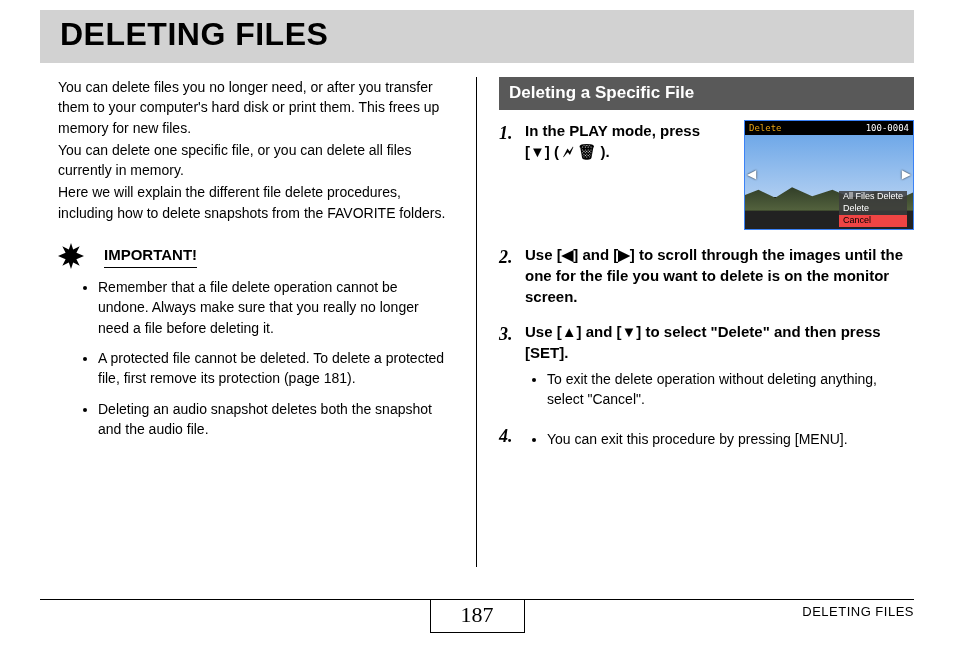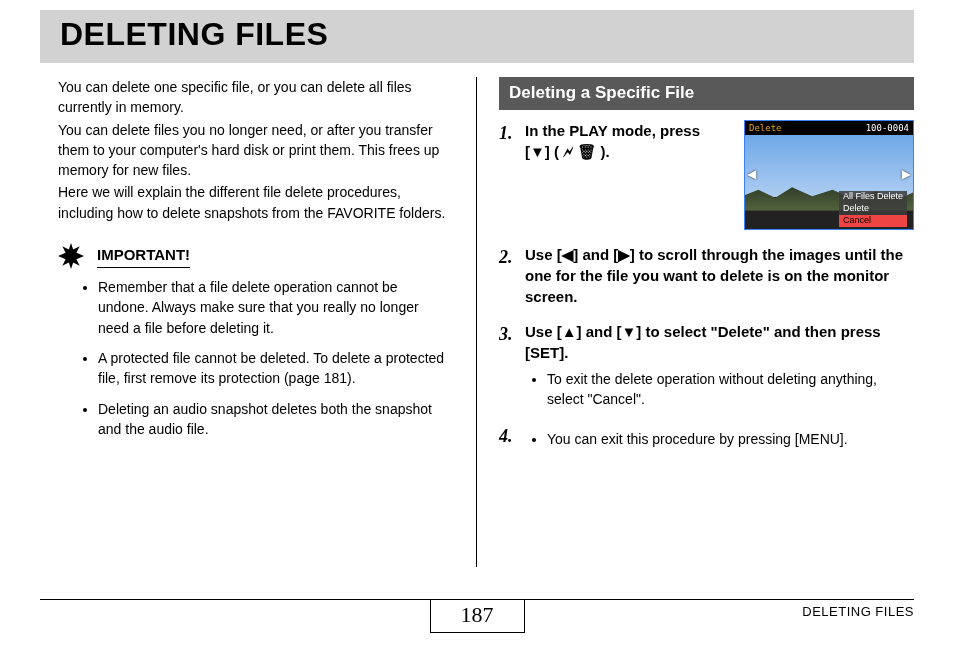--- a/index.html
+++ b/index.html
@@ -37,21 +37,21 @@
     padding-left: 18px;
   }
   .col-right {
     padding-left: 22px;
   }
   .intro p { margin-bottom: 2px; }
   .important-wrap { margin-top: 20px; }
   .important-header {
     display: flex;
     align-items: center;
-    gap: 13px;
+    gap: 20px;
   }
   .burst {
     width: 26px; height: 26px;
     display: inline-block;
   }
   .important-label {
     font-weight: bold;
     font-size: 15px;
     border-bottom: 1.5px solid #000;
     padding-bottom: 1px;
@@ -181,22 +181,22 @@
 <body>
 
 <div class="title-bar">
   <h1>DELETING FILES</h1>
 </div>
 
 <div class="columns">
 
   <div class="col col-left">
     <div class="intro">
+      <p>You can delete files you no longer need, or after you transfer them to your computer's hard disk or print them. This frees up memory for new files.</p>
       <p>You can delete one specific file, or you can delete all files currently in memory.</p>
-      <p>You can delete files you no longer need, or after you transfer them to your computer's hard disk or print them. This frees up memory for new files.</p>
       <p>Here we will explain the different file delete procedures, including how to delete snapshots from the FAVORITE folders.</p>
     </div>
 
     <div class="important-wrap">
       <div class="important-header">
         <span class="burst">
           <svg viewBox="0 0 24 24" width="26" height="26">
             <polygon points="12,0 14,6 20,3 17,9 24,12 17,15 20,21 14,18 12,24 10,18 4,21 7,15 0,12 7,9 4,3 10,6" fill="#000"></polygon>
           </svg>
         </span>

